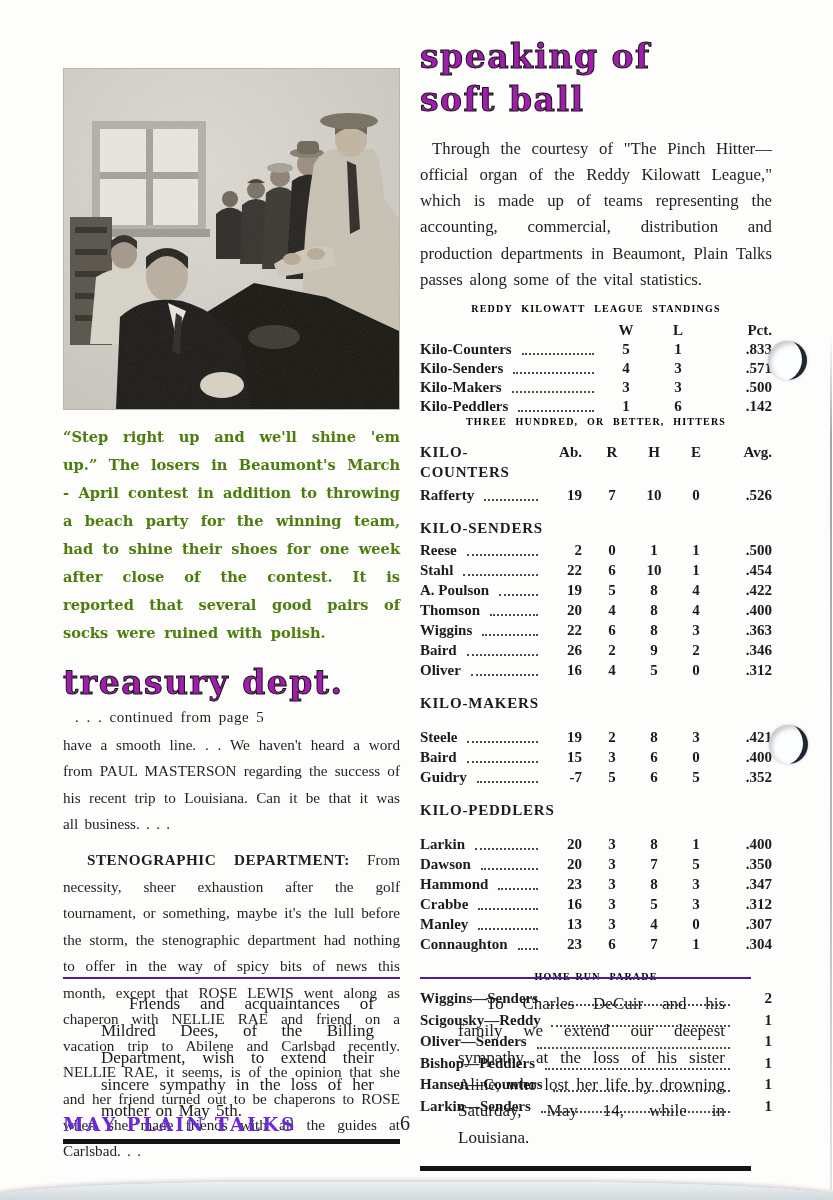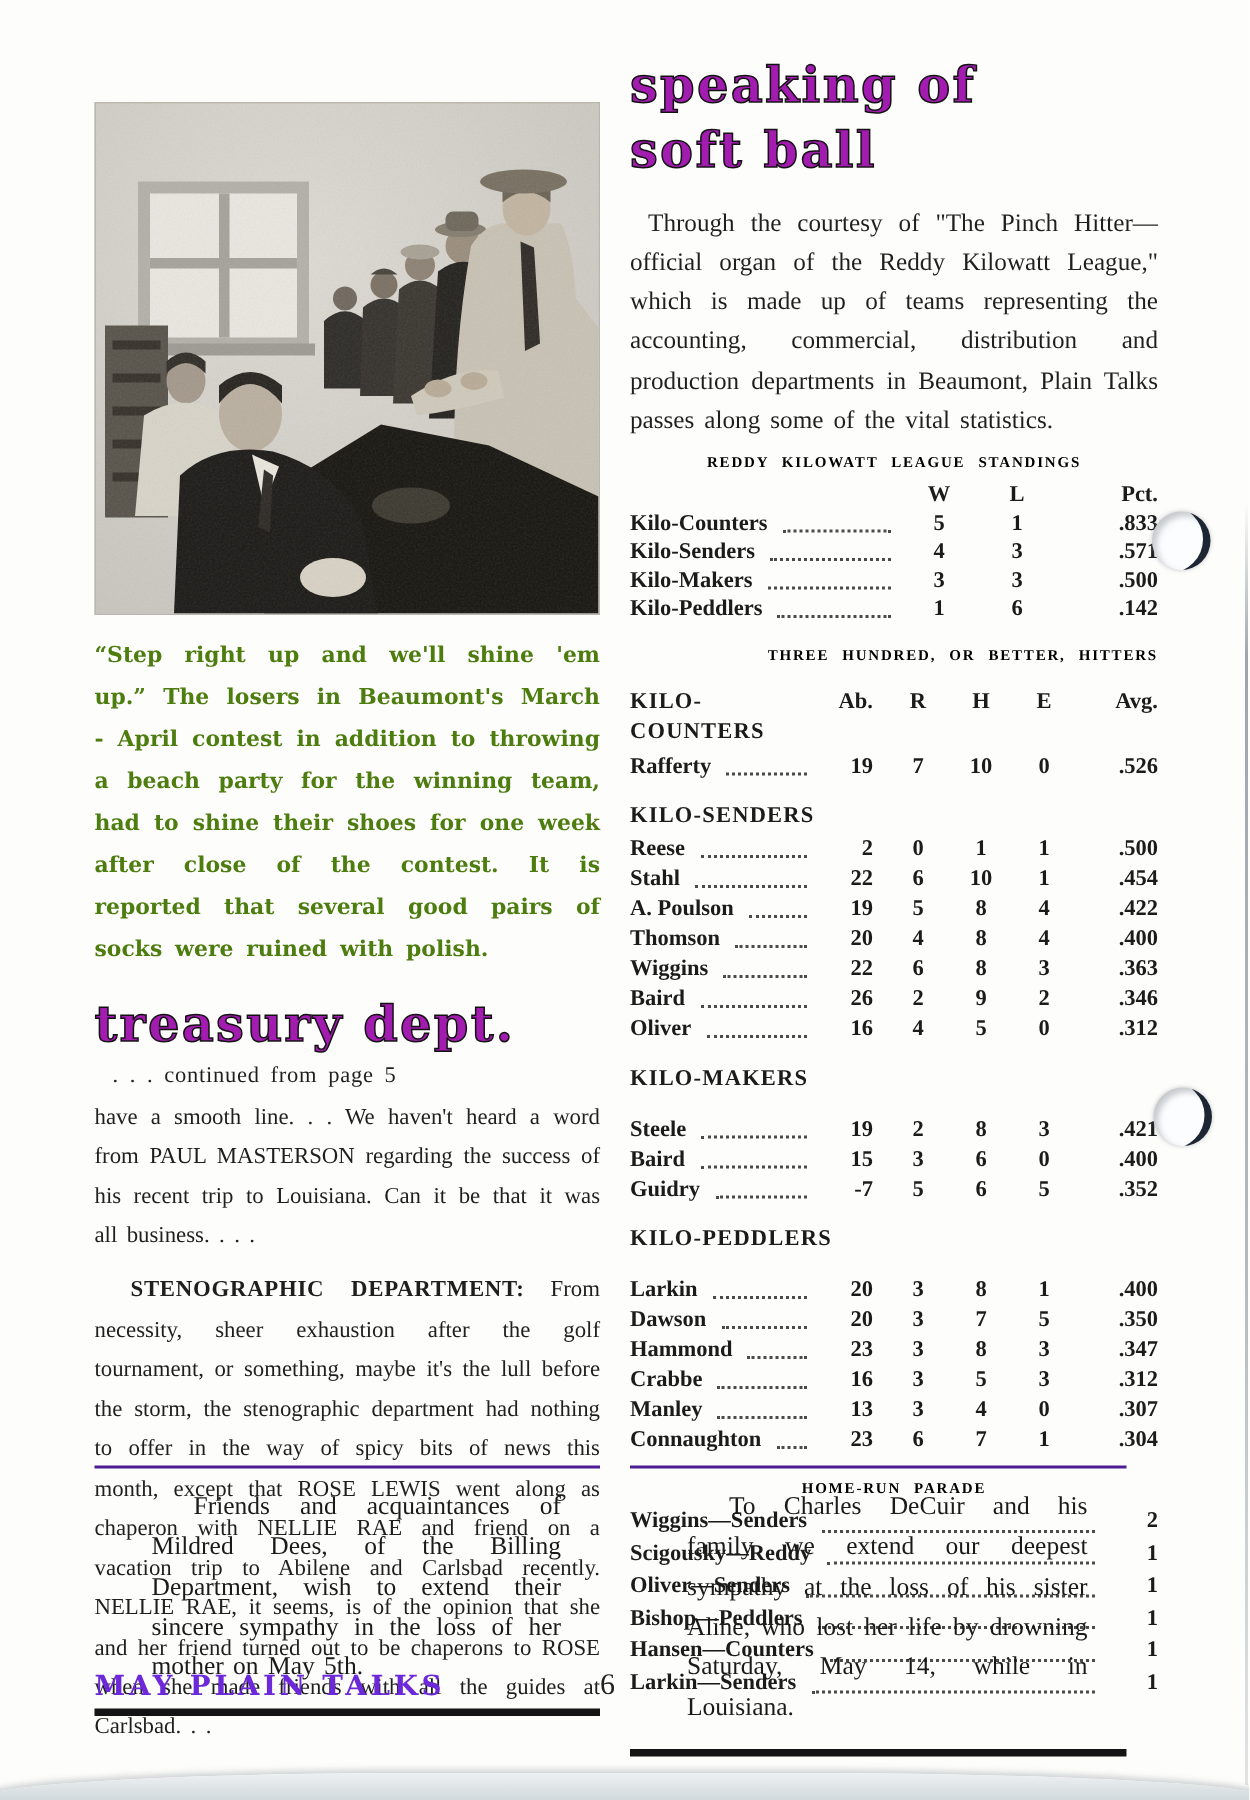--- a/index.html
+++ b/index.html
@@ -194,21 +194,21 @@
           <div class="srow">
             <span class="nm">Kilo-Peddlers</span>
             <span class="dots"></span>
             <span class="c">1</span>
             <span class="c">6</span>
             <span class="r">.142</span>
           </div>
         </div>
     </div>
 
-    <div class="sec-title" style="margin-top:16px;text-align:right;">THREE HUNDRED, OR BETTER, HITTERS</div>
+    <div class="sec-title" style="">THREE HUNDRED, OR BETTER, HITTERS</div>
     <div class="tbl">
       <div>
           <div class="hhead ghead">
             <span class="gname">KILO-COUNTERS</span>
             <span class=""></span>
             <span class="ab">Ab.</span>
             <span class="c">R</span>
             <span class="c">H</span>
             <span class="c">E</span>
             <span class="r">Avg.</span>

